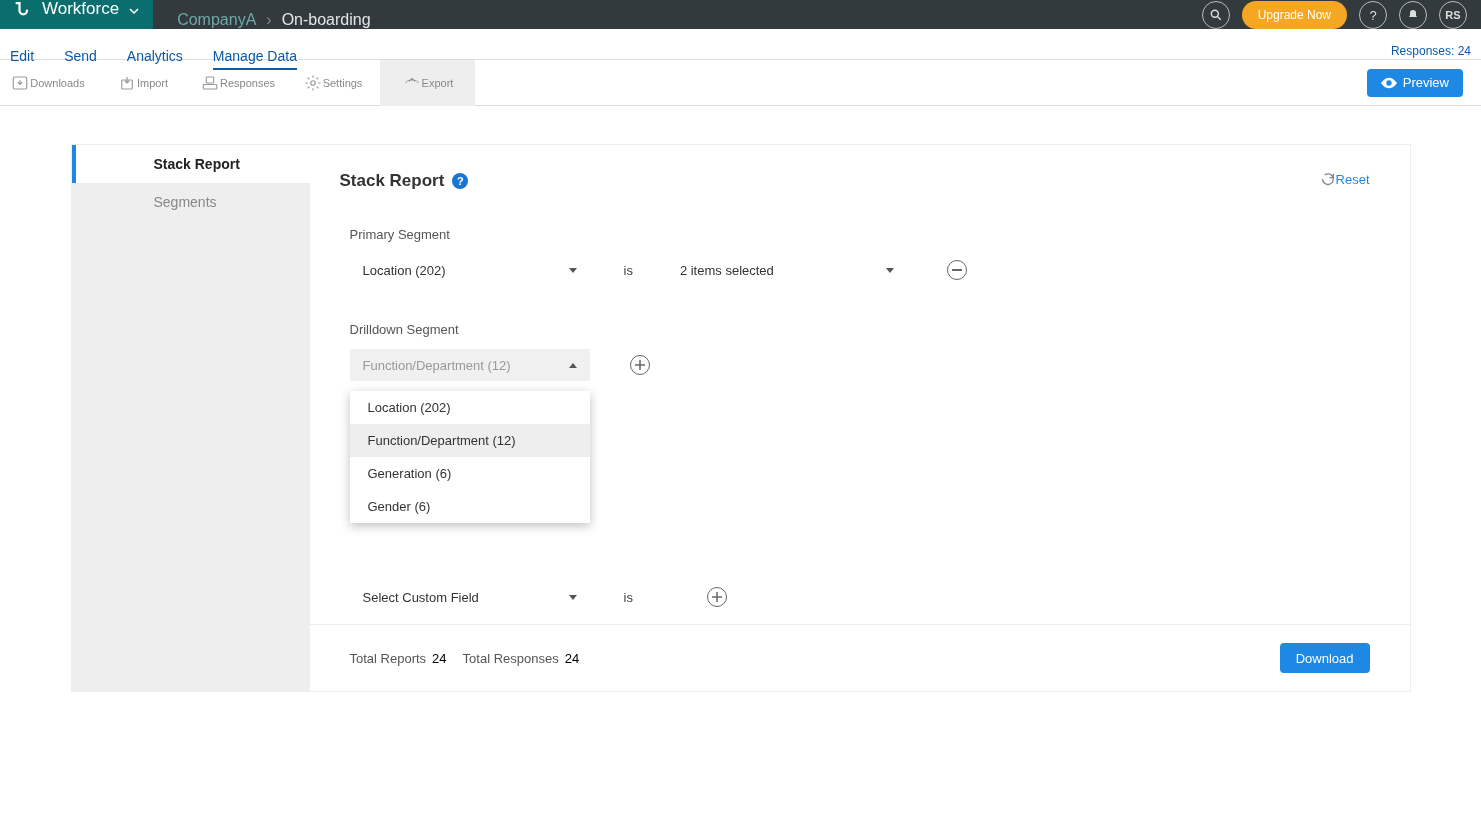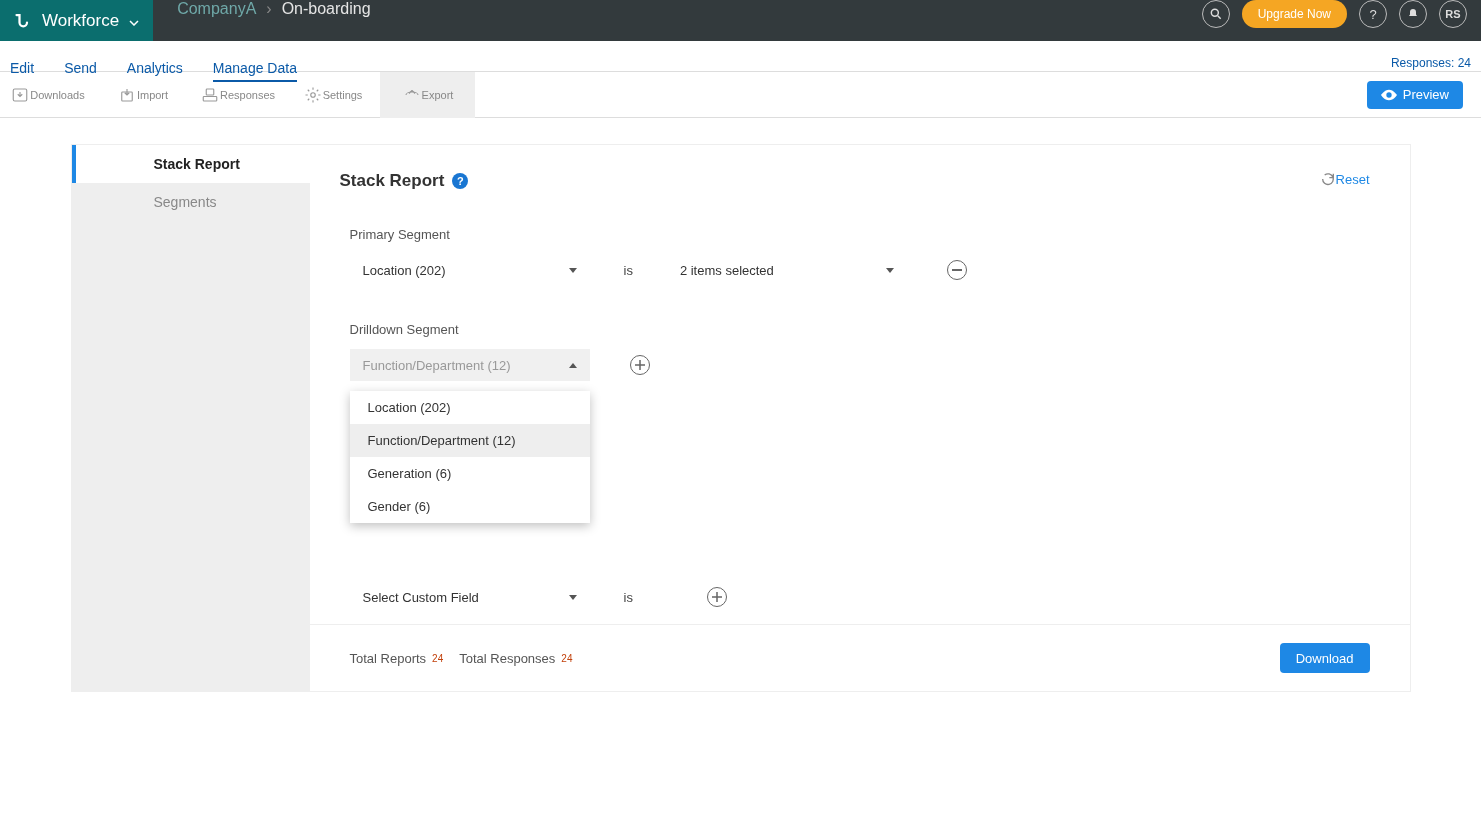--- a/index.html
+++ b/index.html
@@ -1,17 +1,17 @@
 <!DOCTYPE html>
 <html><head>
 <meta charset="utf-8">
 <style>
   *{box-sizing:border-box;margin:0;padding:0;font-family:"Segoe UI",Arial,sans-serif}
   body{width:1481px;height:827px;background:#fff;overflow:hidden;font-size:14px;color:#333}
-  .topbar{display:flex;align-items:flex-start;height:41px;background:#333a3d;color:#fff}
+  .topbar{display:flex;align-items:flex-end;height:29px;background:#333a3d;color:#fff}
   .brand{display:flex;align-items:center;height:41px;background:#0b6e6e;padding:0 14px 0 10px}
   .brand-logo{width:22px;height:22px;display:flex;align-items:center;justify-content:center;font-weight:700;font-size:18px;color:#fff;margin-right:10px}
   .brand-name{font-size:17px;color:#fff}
   .brand-caret{margin-left:10px}
   .breadcrumb{display:flex;align-items:center;margin-left:24px;font-size:16px}
   .bc-company{color:#6fa8a8}
   .bc-sep{margin:0 10px;color:#888}
   .bc-page{color:#e5e5e5}
   .tb-right{margin-left:auto;display:flex;align-items:center;gap:12px;padding-right:14px}
   .search-circle,.help-circle,.bell-circle,.avatar-circle{width:28px;height:28px;border:1.5px solid #bbb;border-radius:50%;display:flex;align-items:center;justify-content:center;color:#ddd;font-size:13px}
@@ -53,21 +53,21 @@
   .minus-line{width:10px;height:1.5px;background:#666}
 
   .dropdown{position:absolute;left:40px;top:246px;width:240px;background:#fff;box-shadow:0 3px 10px rgba(0,0,0,.25);z-index:10}
   .dropdown-item{height:33px;display:flex;align-items:center;padding:0 18px;font-size:13px;color:#333;cursor:pointer}
   .dropdown-item.highlight{background:#eee}
 
   .custom-row{margin-top:200px}
 
   .footer{position:absolute;bottom:0;left:0;right:0;padding:18px 40px;border-top:1px solid #eee;display:flex;align-items:center}
   .footer-text{font-size:13px;color:#555;margin-right:6px}
-  .footer-num{font-size:10px;color:#c2410c;margin-right:16px}
+  .footer-num{font-size:13px;color:#000000;margin-right:16px}
   .download-btn{margin-left:auto;background:#1e88e5;color:#fff;border:none;border-radius:4px;height:30px;padding:0 16px;font-size:13px;cursor:pointer}
 </style>
 </head>
 <body>
 
 <div class="topbar">
   <div class="brand">
     <span class="brand-logo">
       <svg width="18" height="18" viewBox="0 0 24 24">
           <path d="M6 4 h4 v10 a5 5 0 0 0 10 0" stroke="#fff" stroke-width="3" fill="none" stroke-linecap="round"></path>

